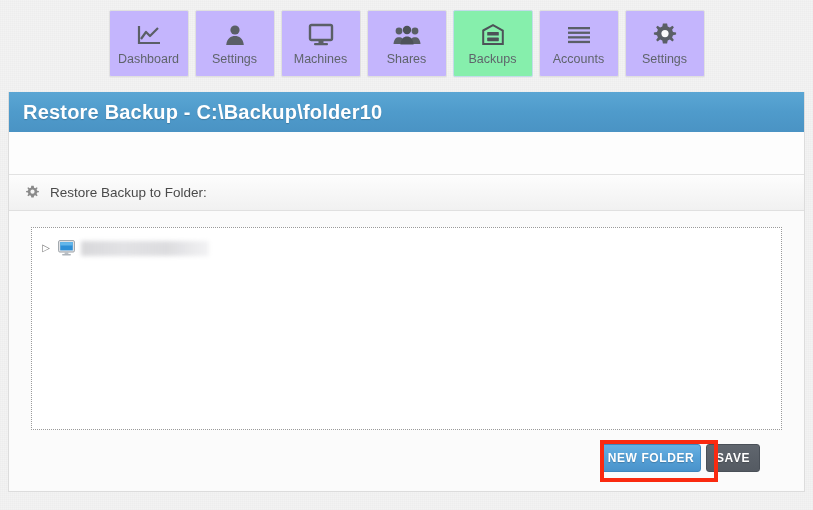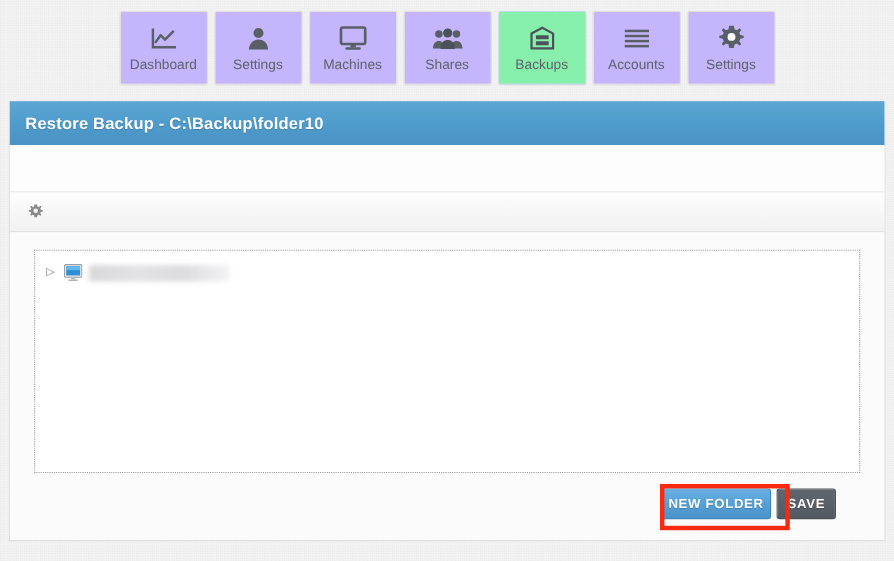--- a/index.html
+++ b/index.html
@@ -80,21 +80,21 @@
   .panel-header {
     height: 40px;
     background: linear-gradient(to bottom, #5ba6d4 0%, #4f9bcb 50%, #4a93c4 100%);
     display: flex;
     align-items: center;
     padding-left: 14px;
     box-sizing: border-box;
   }
   .panel-header-title {
     color: #ffffff;
-    font-size: 15px;
+    font-size: 20px;
     font-weight: bold;
     text-shadow: 0 1px 1px rgba(0,0,0,0.18);
     letter-spacing: 0.2px;
   }
   .panel-subbar {
     height: 42px;
     background: #fdfdfd;
     border-bottom: 1px solid #e2e2e2;
   }
   .section-bar {
@@ -295,20 +295,21 @@
 
     <div class="panel-subbar"></div>
 
     <div class="section-bar">
       <span class="gear-icon">
         <svg width="15" height="15" viewBox="0 0 26 26">
           <path d="M13 1.5 L15.1 1.5 L15.7 4.6 L17.9 5.5 L20.4 3.7 L21.9 5.2 L20.1 7.7 L21 9.9 L24.1 10.5 L24.1 12.6 L21 13.2 L20.1 15.4 L21.9 17.9 L20.4 19.4 L17.9 17.6 L15.7 18.5 L15.1 21.6 L13 21.6 L10.9 21.6 L10.3 18.5 L8.1 17.6 L5.6 19.4 L4.1 17.9 L5.9 15.4 L5 13.2 L1.9 12.6 L1.9 10.5 L5 9.9 L5.9 7.7 L4.1 5.2 L5.6 3.7 L8.1 5.5 L10.3 4.6 L10.9 1.5 Z" fill="#8a8a8a"></path>
           <circle cx="13" cy="11.55" r="3.6" fill="#f4f4f4"></circle>
         </svg>
       </span>
+      <span class="section-label">Restore Backup to Folder:</span>
     </div>
 
     <div class="body-area">
 
       <div class="tree-box">
         <div class="tree-row">
           <span class="tree-arrow">▷</span>
           <span class="monitor-icon">
             <svg width="17" height="16" viewBox="0 0 17 16">
               <rect x="0.6" y="0.6" width="15.8" height="11.4" rx="1.2" fill="#e8e8ea" stroke="#9aa0a6" stroke-width="1"></rect>

